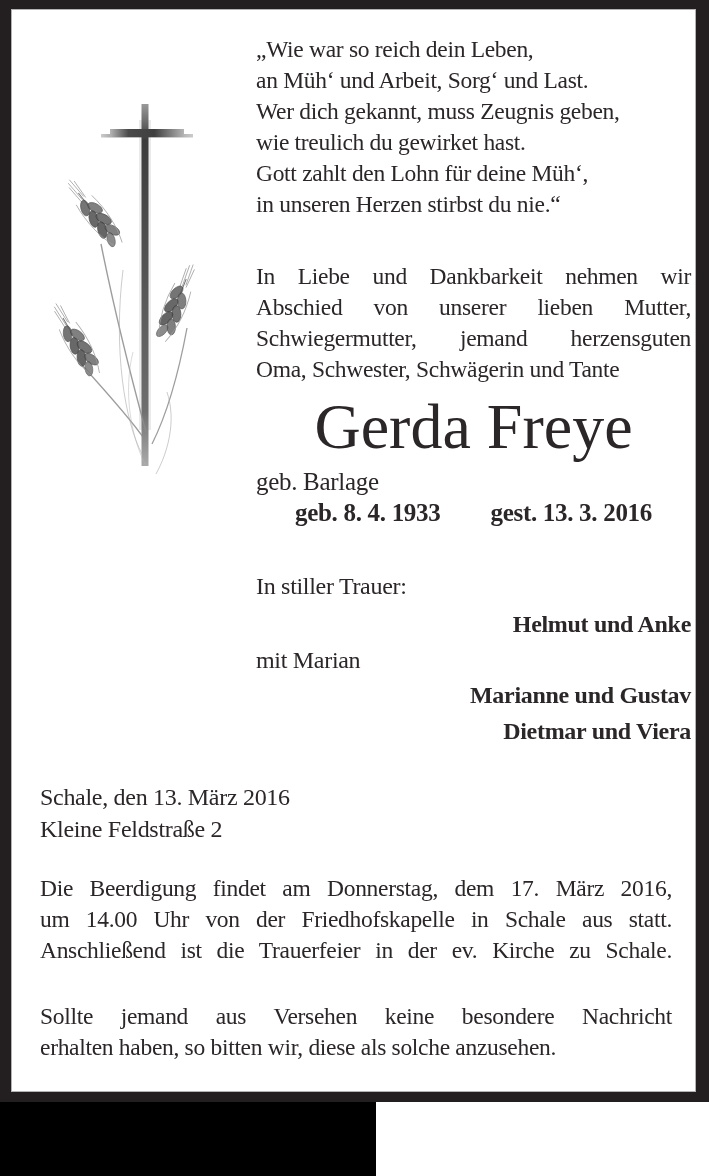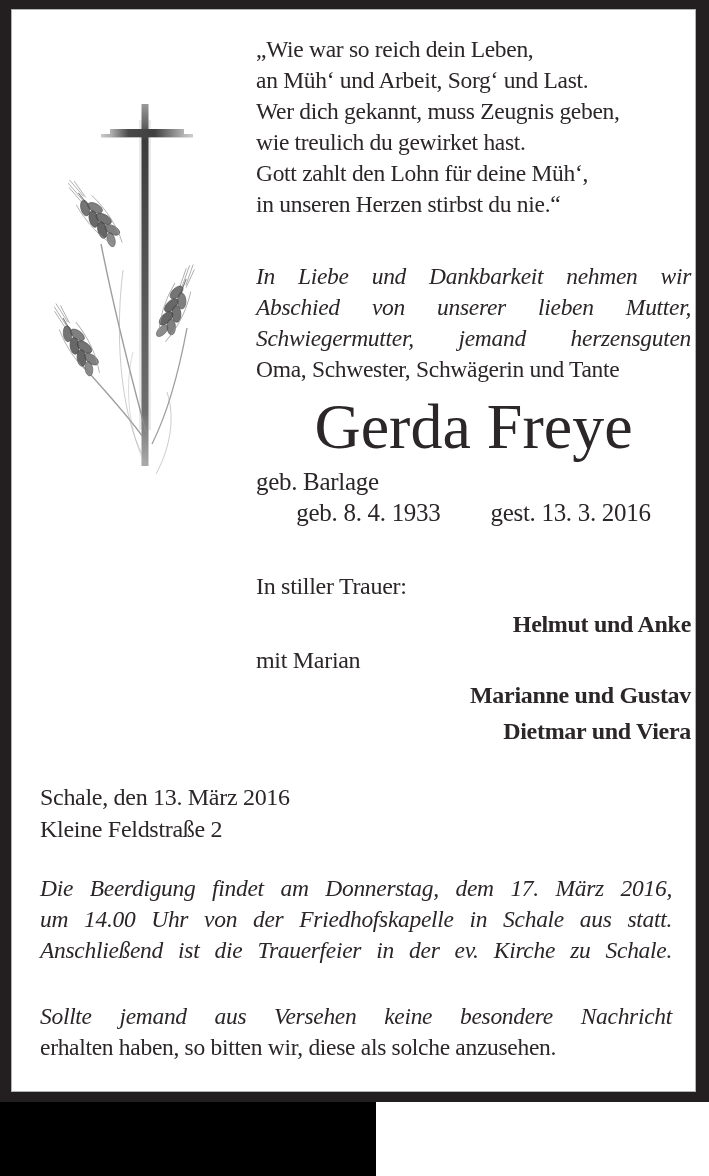--- a/index.html
+++ b/index.html
@@ -26,32 +26,33 @@
     background:#000000;
   }
   .illu{
     position:absolute;left:15px;top:92px;
     width:212px;height:384px;
   }
   .tb{position:absolute;font-size:23.5px;line-height:31px;letter-spacing:-0.3px;}
   .col{left:244px;width:435px;margin-left:12px;}
   .wide{left:40px;width:632px;}
   .line{white-space:nowrap;}
-  .just{text-align:justify;text-align-last:justify;font-style:italic;}
+  .just{text-align:justify;text-align-last:justify;}
   .bold{font-weight:bold;text-align:right;}
   .quote{top:34px;}
   .intro{top:261px;}
   .name{
     top:396px;text-align:center;
     font-size:64px;line-height:62px;letter-spacing:0;
   }
   .maiden{top:466px;font-size:25px;}
   .dates{
     top:497px;display:flex;justify-content:center;gap:50px;
     font-size:25px;
+    font-weight:bold;
   }
   .trauer{top:571px;font-size:24px;}
   .mourners{top:607px;font-size:24px;line-height:35.5px;}
   .placeblock{top:781px;line-height:32px;font-size:24px;}
   .funeral{top:873px;}
   .note{top:1001px;}
 </style>
 </head>
 <body>
 

